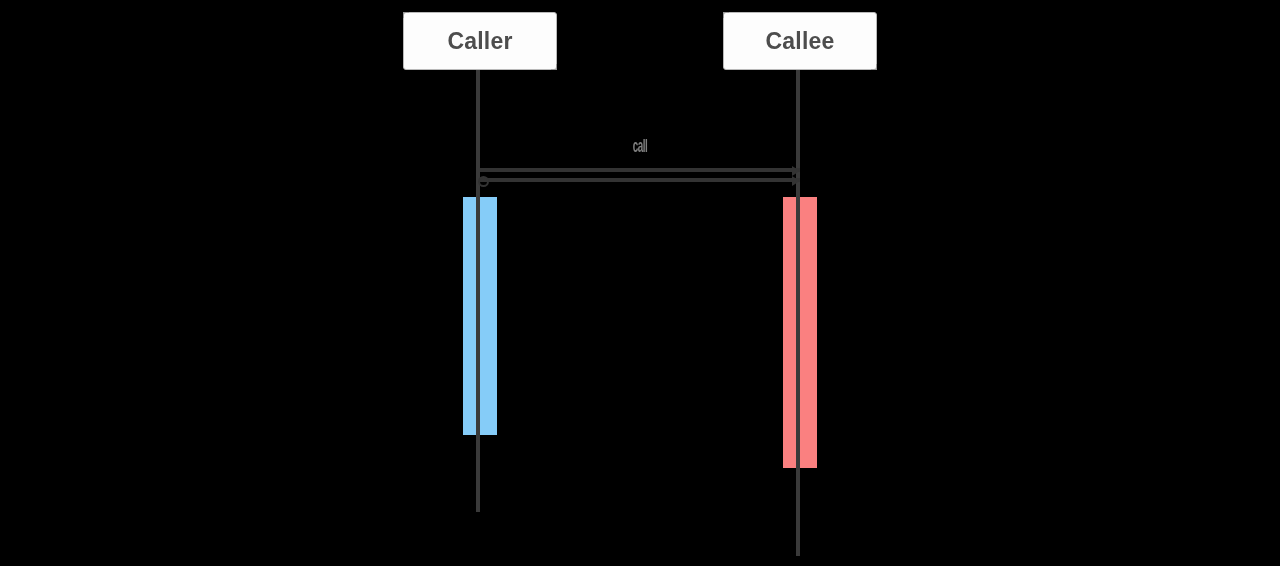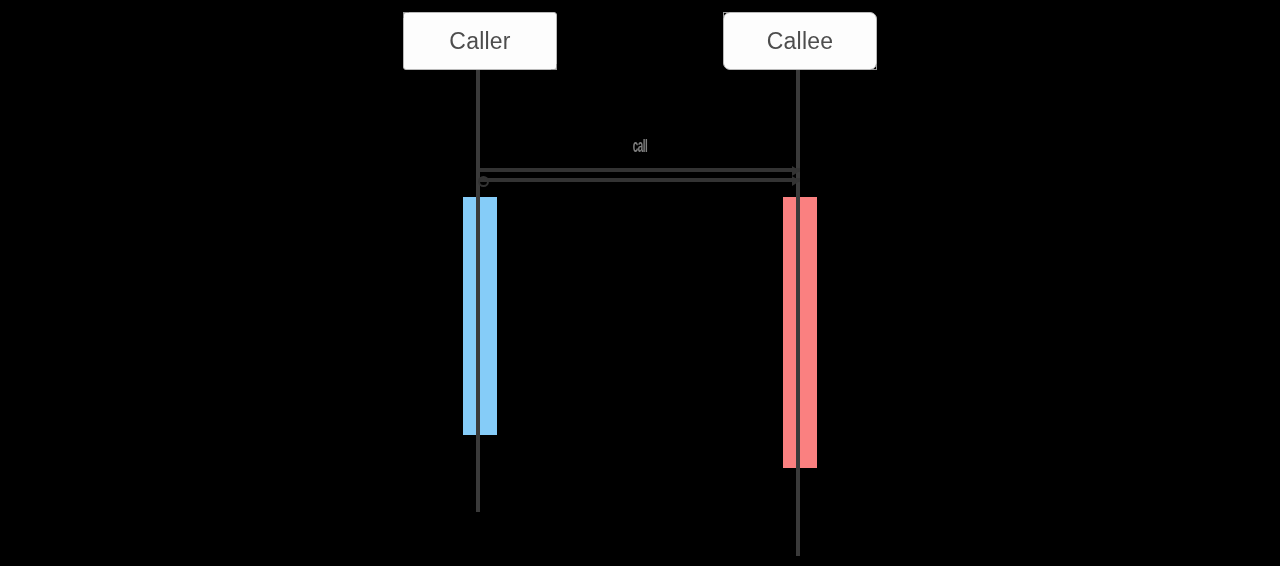--- a/index.html
+++ b/index.html
@@ -25,21 +25,21 @@
     position: absolute;
     box-sizing: border-box;
     background: #fdfdfd;
     border: 1px solid #b9b9b9;
     border-radius: 3px;
     display: flex;
     align-items: center;
     justify-content: center;
     color: #4d4d4d;
     font-size: 23px;
-    font-weight: 400;
+    font-weight: 700;
     letter-spacing: 0.2px;
     line-height: 1;
   }
   .participant-label {
     display: block;
     color: #4d4d4d;
   }
 
   
   .participant-box::before,
@@ -118,21 +118,21 @@
 <body>
 
 <div id="canvas">
 
   <div class="participant-box" style="left:403px; top:12px; width:154px; height:58px;">
     <span class="participant-label">Caller</span>
   </div>
 
   <div class="lifeline" style="left:476px; top:70px; height:442px;"></div>
 
-  <div class="participant-box" style="left:723px; top:12px; width:154px; height:58px;border-radius:7px;">
+  <div class="participant-box" style="left:723px; top:12px; width:154px; height:58px;">
     <span class="participant-label">Callee</span>
   </div>
 
   <div class="lifeline" style="left:796px; top:70px; height:486px;"></div>
 
   <div class="activation blue" style="left:463px; top:197px; height:238px;"></div>
 
   <div class="activation red" style="left:783px; top:197px; height:271px;"></div>
 
   <div class="lifeline" style="left:476px; top:197px; height:238px;"></div>

